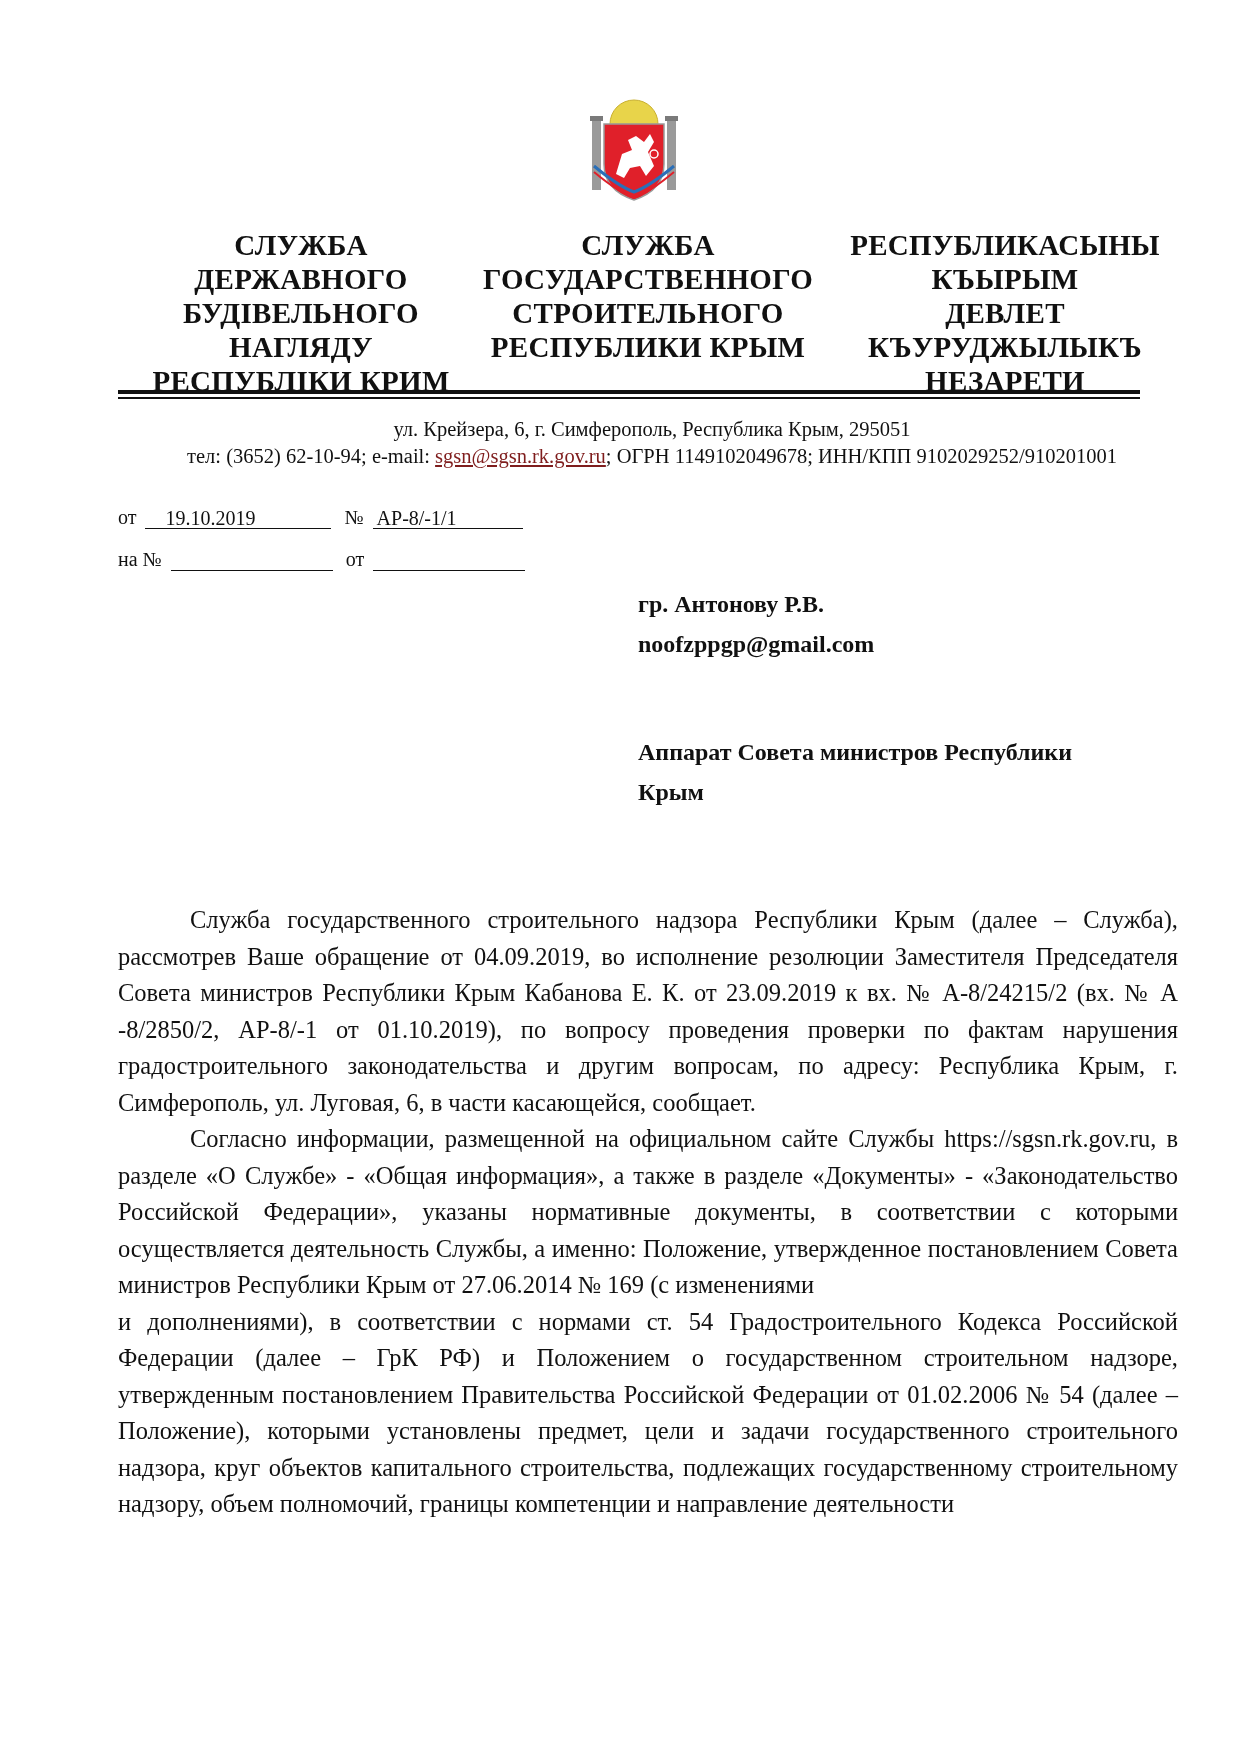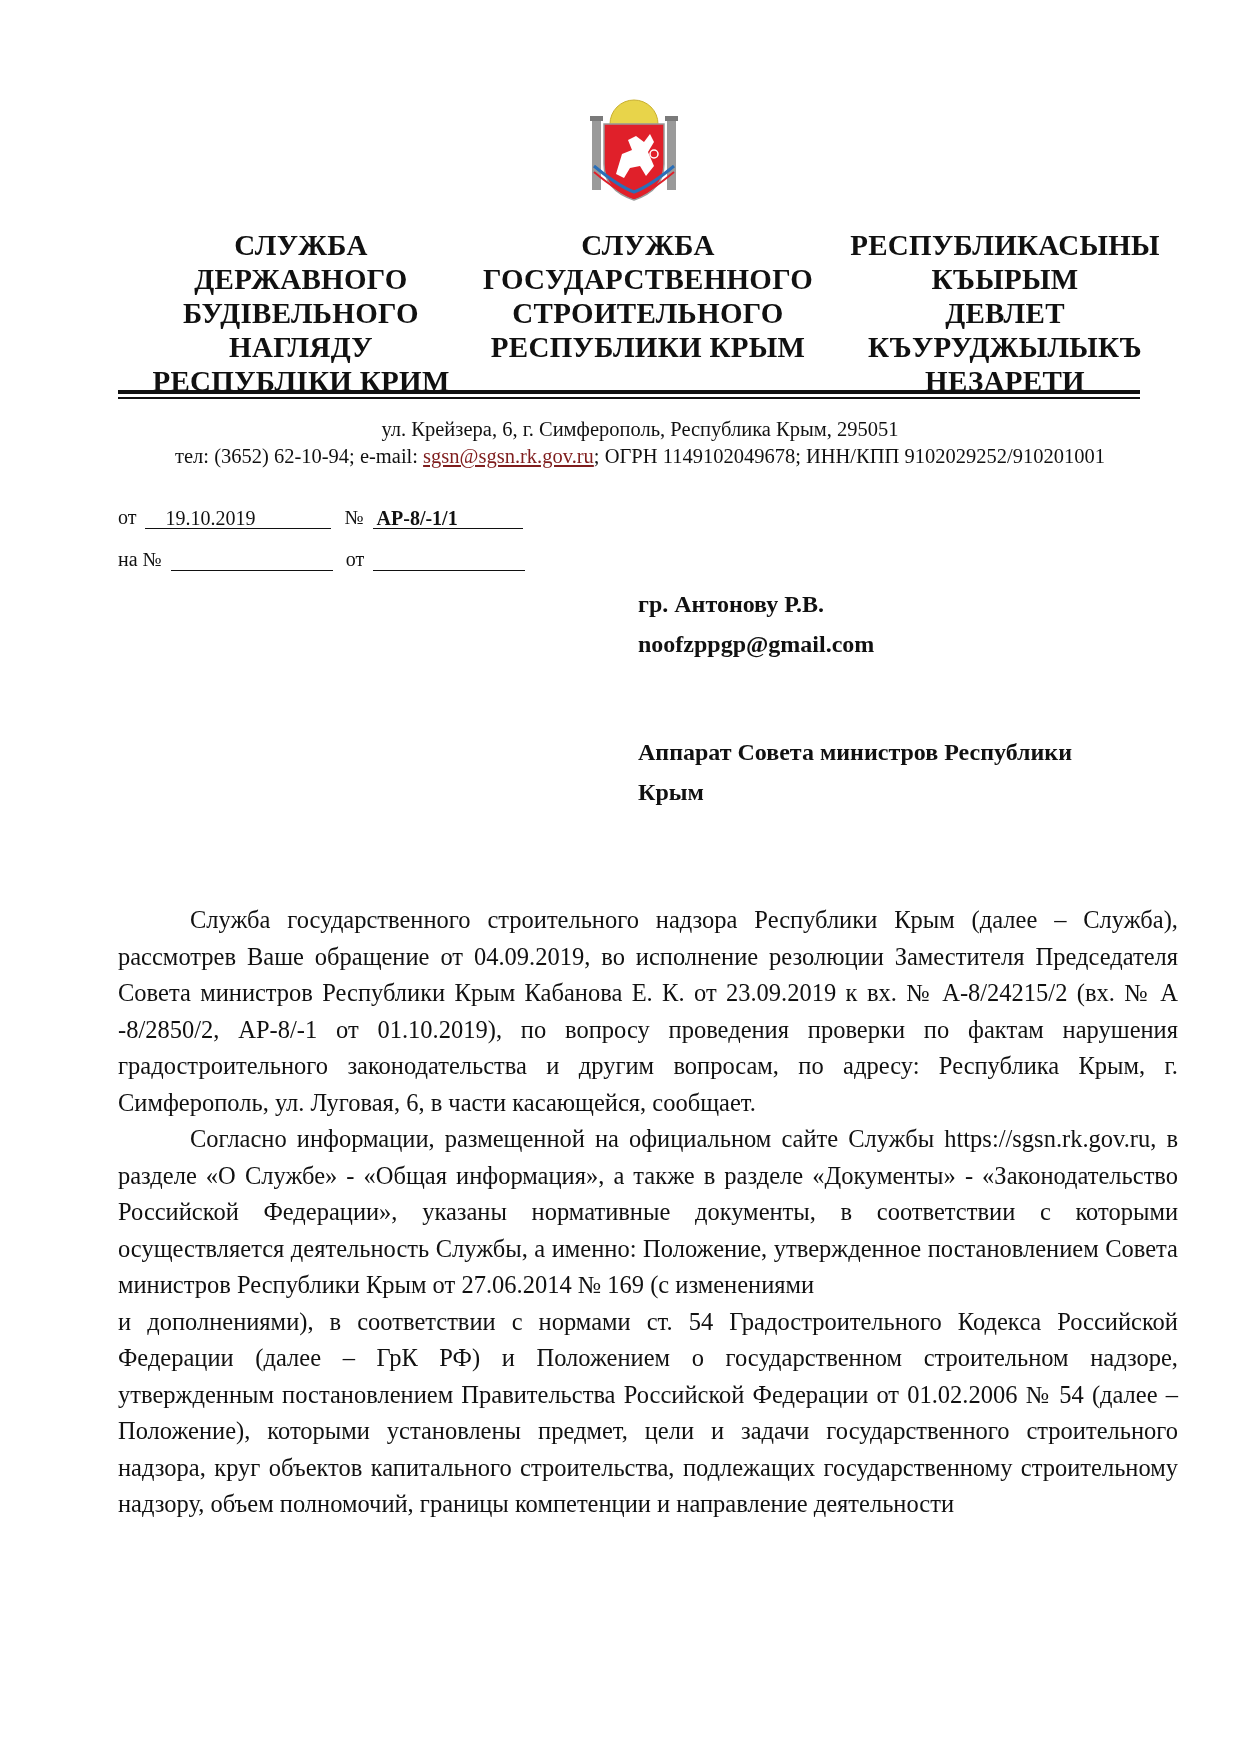--- a/index.html
+++ b/index.html
@@ -22,35 +22,35 @@
     .col-ua { width: 310px; margin-left: 0px; }
     .col-ru { width: 340px; }
     .col-crh { width: 330px; }
     .rule-thick {
       position: absolute; left: 118px; top: 390px; width: 1022px; height: 4px; background: #111;
     }
     .rule-thin {
       position: absolute; left: 118px; top: 397px; width: 1022px; height: 2px; background: #111;
     }
     .contacts {
-      position: absolute; left: 100px; top: 416px; width: 1080px; text-align: center;
+      position: absolute; left: 112px; top: 416px; width: 1080px; text-align: center;
       font-size: 20.5px; line-height: 27px;
     }
     .contacts a { color: #7f1d1d; text-decoration: underline; }
     .regline {
       position: absolute; left: 118px; font-size: 20px; white-space: nowrap;
     }
     .reg1 { top: 506px; }
     .reg2 { top: 548px; }
     .blank {
       display: inline-block; border-bottom: 1.5px solid #111; height: 22px; vertical-align: bottom;
       padding-left: 14px; box-sizing: border-box;
     }
     .b1 { width: 186px; padding-left: 20px; }
-    .b2 { width: 150px; padding-left: 4px; font-weight: bold; }
+    .b2 { width: 150px; padding-left: 4px; }
     .b3 { width: 162px; }
     .b4 { width: 152px; }
     .lbl { margin-right: 4px; text-align: center; }
     .recipient {
       position: absolute; left: 638px; font-weight: bold; font-size: 24px; line-height: 40px;
     }
     .rec1 { top: 584px; }
     .rec2 { top: 732px; width: 540px; }
     .body-text {
       position: absolute; left: 118px; top: 902px; width: 1060px;

